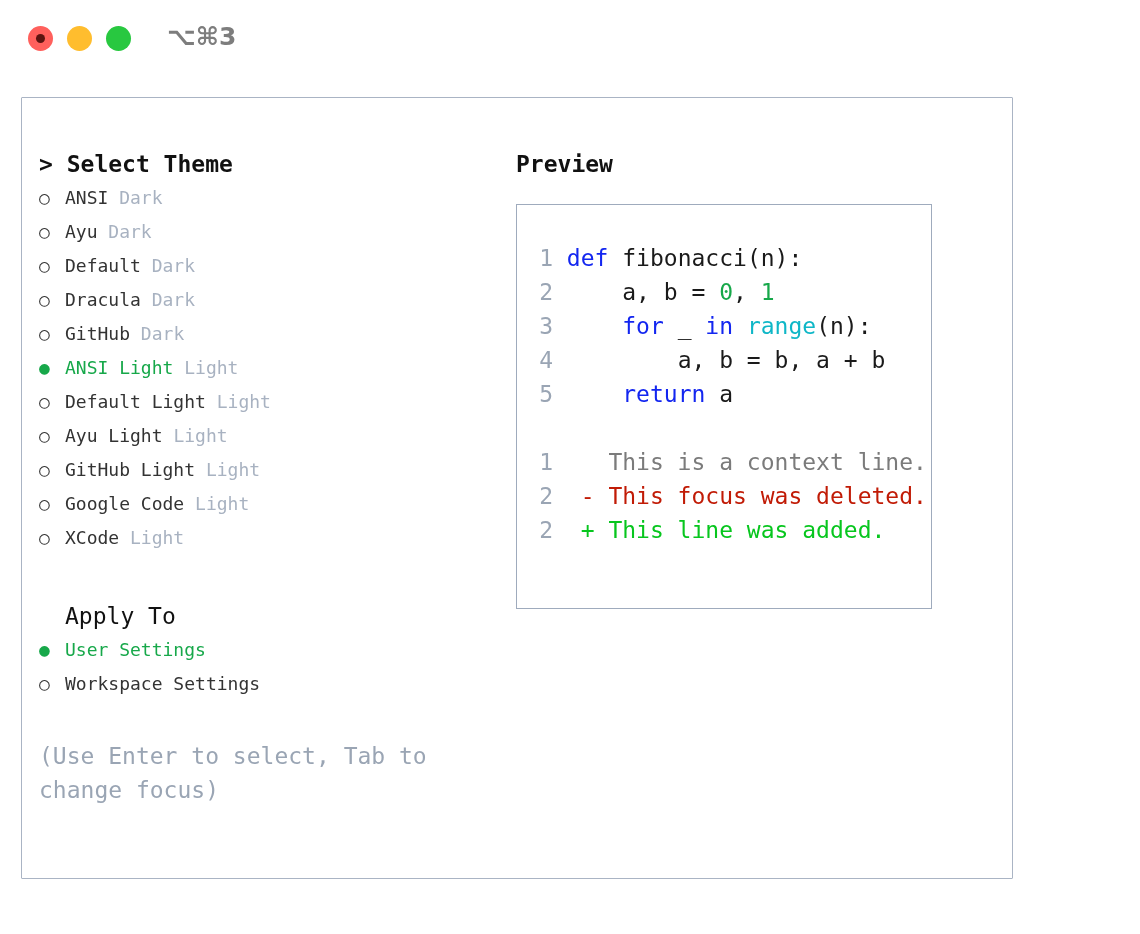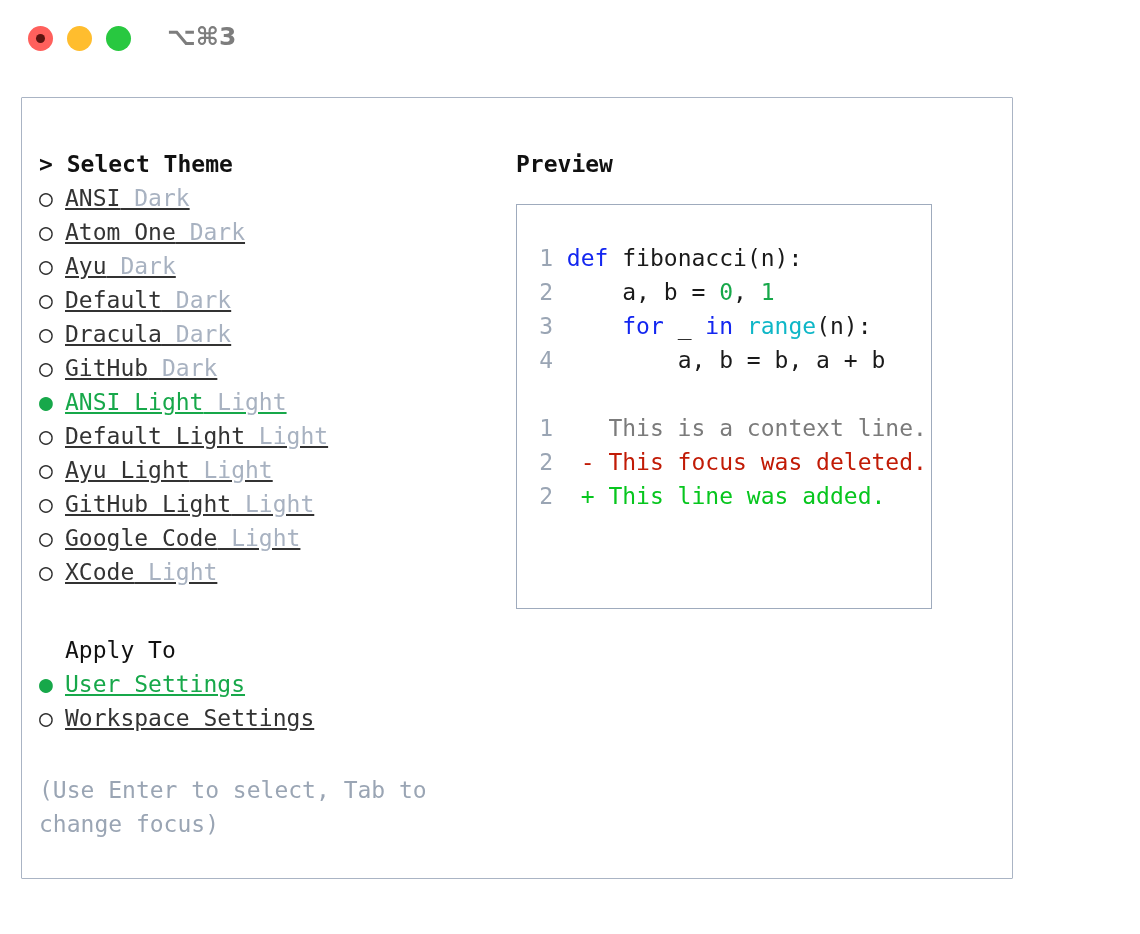--- a/index.html
+++ b/index.html
@@ -94,24 +94,23 @@
     font-weight: bold;
     color: #111111;
     height: 34px;
     line-height: 34px;
     white-space: pre;
   }
 
   .opt-row {
     height: 34px;
     line-height: 34px;
-    font-size: 23px;
+    font-size: 18px;
     white-space: pre;
     color: #333333;
-    text-decoration: underline;
   }
   .marker {
     display: inline-block;
     width: 26px;
   }
   .opt-row .bullet-empty { color: #333333; }
   .opt-row.selected { color: #17a84a; }
   .opt-row.selected .bullet-full { color: #17a84a; }
   .opt-name { color: #333333; }
   .opt-row.selected .opt-name { color: #17a84a; }
@@ -192,21 +191,20 @@
   </div>
 
   <div class="panel">
 
     <div class="left-col">
 
       <div class="heading">&gt; Select Theme</div>
 
       <div id="theme-list">
           <div class="opt-row"><span class="marker bullet-empty">○</span><span class="opt-name">ANSI</span><span class="opt-variant"> Dark</span></div>
-          <div class="opt-row"><span class="marker bullet-empty">○</span><span class="opt-name">Atom One</span><span class="opt-variant"> Dark</span></div>
           <div class="opt-row"><span class="marker bullet-empty">○</span><span class="opt-name">Ayu</span><span class="opt-variant"> Dark</span></div>
           <div class="opt-row"><span class="marker bullet-empty">○</span><span class="opt-name">Default</span><span class="opt-variant"> Dark</span></div>
           <div class="opt-row"><span class="marker bullet-empty">○</span><span class="opt-name">Dracula</span><span class="opt-variant"> Dark</span></div>
           <div class="opt-row"><span class="marker bullet-empty">○</span><span class="opt-name">GitHub</span><span class="opt-variant"> Dark</span></div>
           <div class="opt-row selected"><span class="marker bullet-full">●</span><span class="opt-name">ANSI Light</span><span class="opt-variant"> Light</span></div>
           <div class="opt-row"><span class="marker bullet-empty">○</span><span class="opt-name">Default Light</span><span class="opt-variant"> Light</span></div>
           <div class="opt-row"><span class="marker bullet-empty">○</span><span class="opt-name">Ayu Light</span><span class="opt-variant"> Light</span></div>
           <div class="opt-row"><span class="marker bullet-empty">○</span><span class="opt-name">GitHub Light</span><span class="opt-variant"> Light</span></div>
           <div class="opt-row"><span class="marker bullet-empty">○</span><span class="opt-name">Google Code</span><span class="opt-variant"> Light</span></div>
           <div class="opt-row"><span class="marker bullet-empty">○</span><span class="opt-name">XCode</span><span class="opt-variant"> Light</span></div>
@@ -227,20 +225,21 @@
     <div class="right-col">
 
       <div class="preview-heading">Preview</div>
 
       <div class="preview-box">
         <div id="code-block">
             <div class="code-line"><span class="lnum">1</span><span> </span><span class="tok-kw">def</span><span class="tok-pl"> </span><span class="tok-pl">fibonacci(n):</span></div>
             <div class="code-line"><span class="lnum">2</span><span> </span><span class="tok-pl">    a, b = </span><span class="tok-num">0</span><span class="tok-pl">, </span><span class="tok-num">1</span></div>
             <div class="code-line"><span class="lnum">3</span><span> </span><span class="tok-pl">    </span><span class="tok-kw">for</span><span class="tok-pl"> _ </span><span class="tok-kw">in</span><span class="tok-pl"> </span><span class="tok-fn">range</span><span class="tok-pl">(n):</span></div>
             <div class="code-line"><span class="lnum">4</span><span> </span><span class="tok-pl">        a, b = b, a + b</span></div>
+            <div class="code-line"><span class="lnum">5</span><span> </span><span class="tok-pl">    </span><span class="tok-kw">return</span><span class="tok-pl"> a</span></div>
           </div>
         <div class="blank-line"></div>
         <div id="diff-block">
             <div class="code-line"><span class="lnum">1</span><span class="diff-ctx">    This is a context line.</span></div>
             <div class="code-line"><span class="lnum">2</span><span class="diff-del">  - This focus was deleted.</span></div>
             <div class="code-line"><span class="lnum">2</span><span class="diff-add">  + This line was added.</span></div>
           </div>
       </div>
     </div>
 

